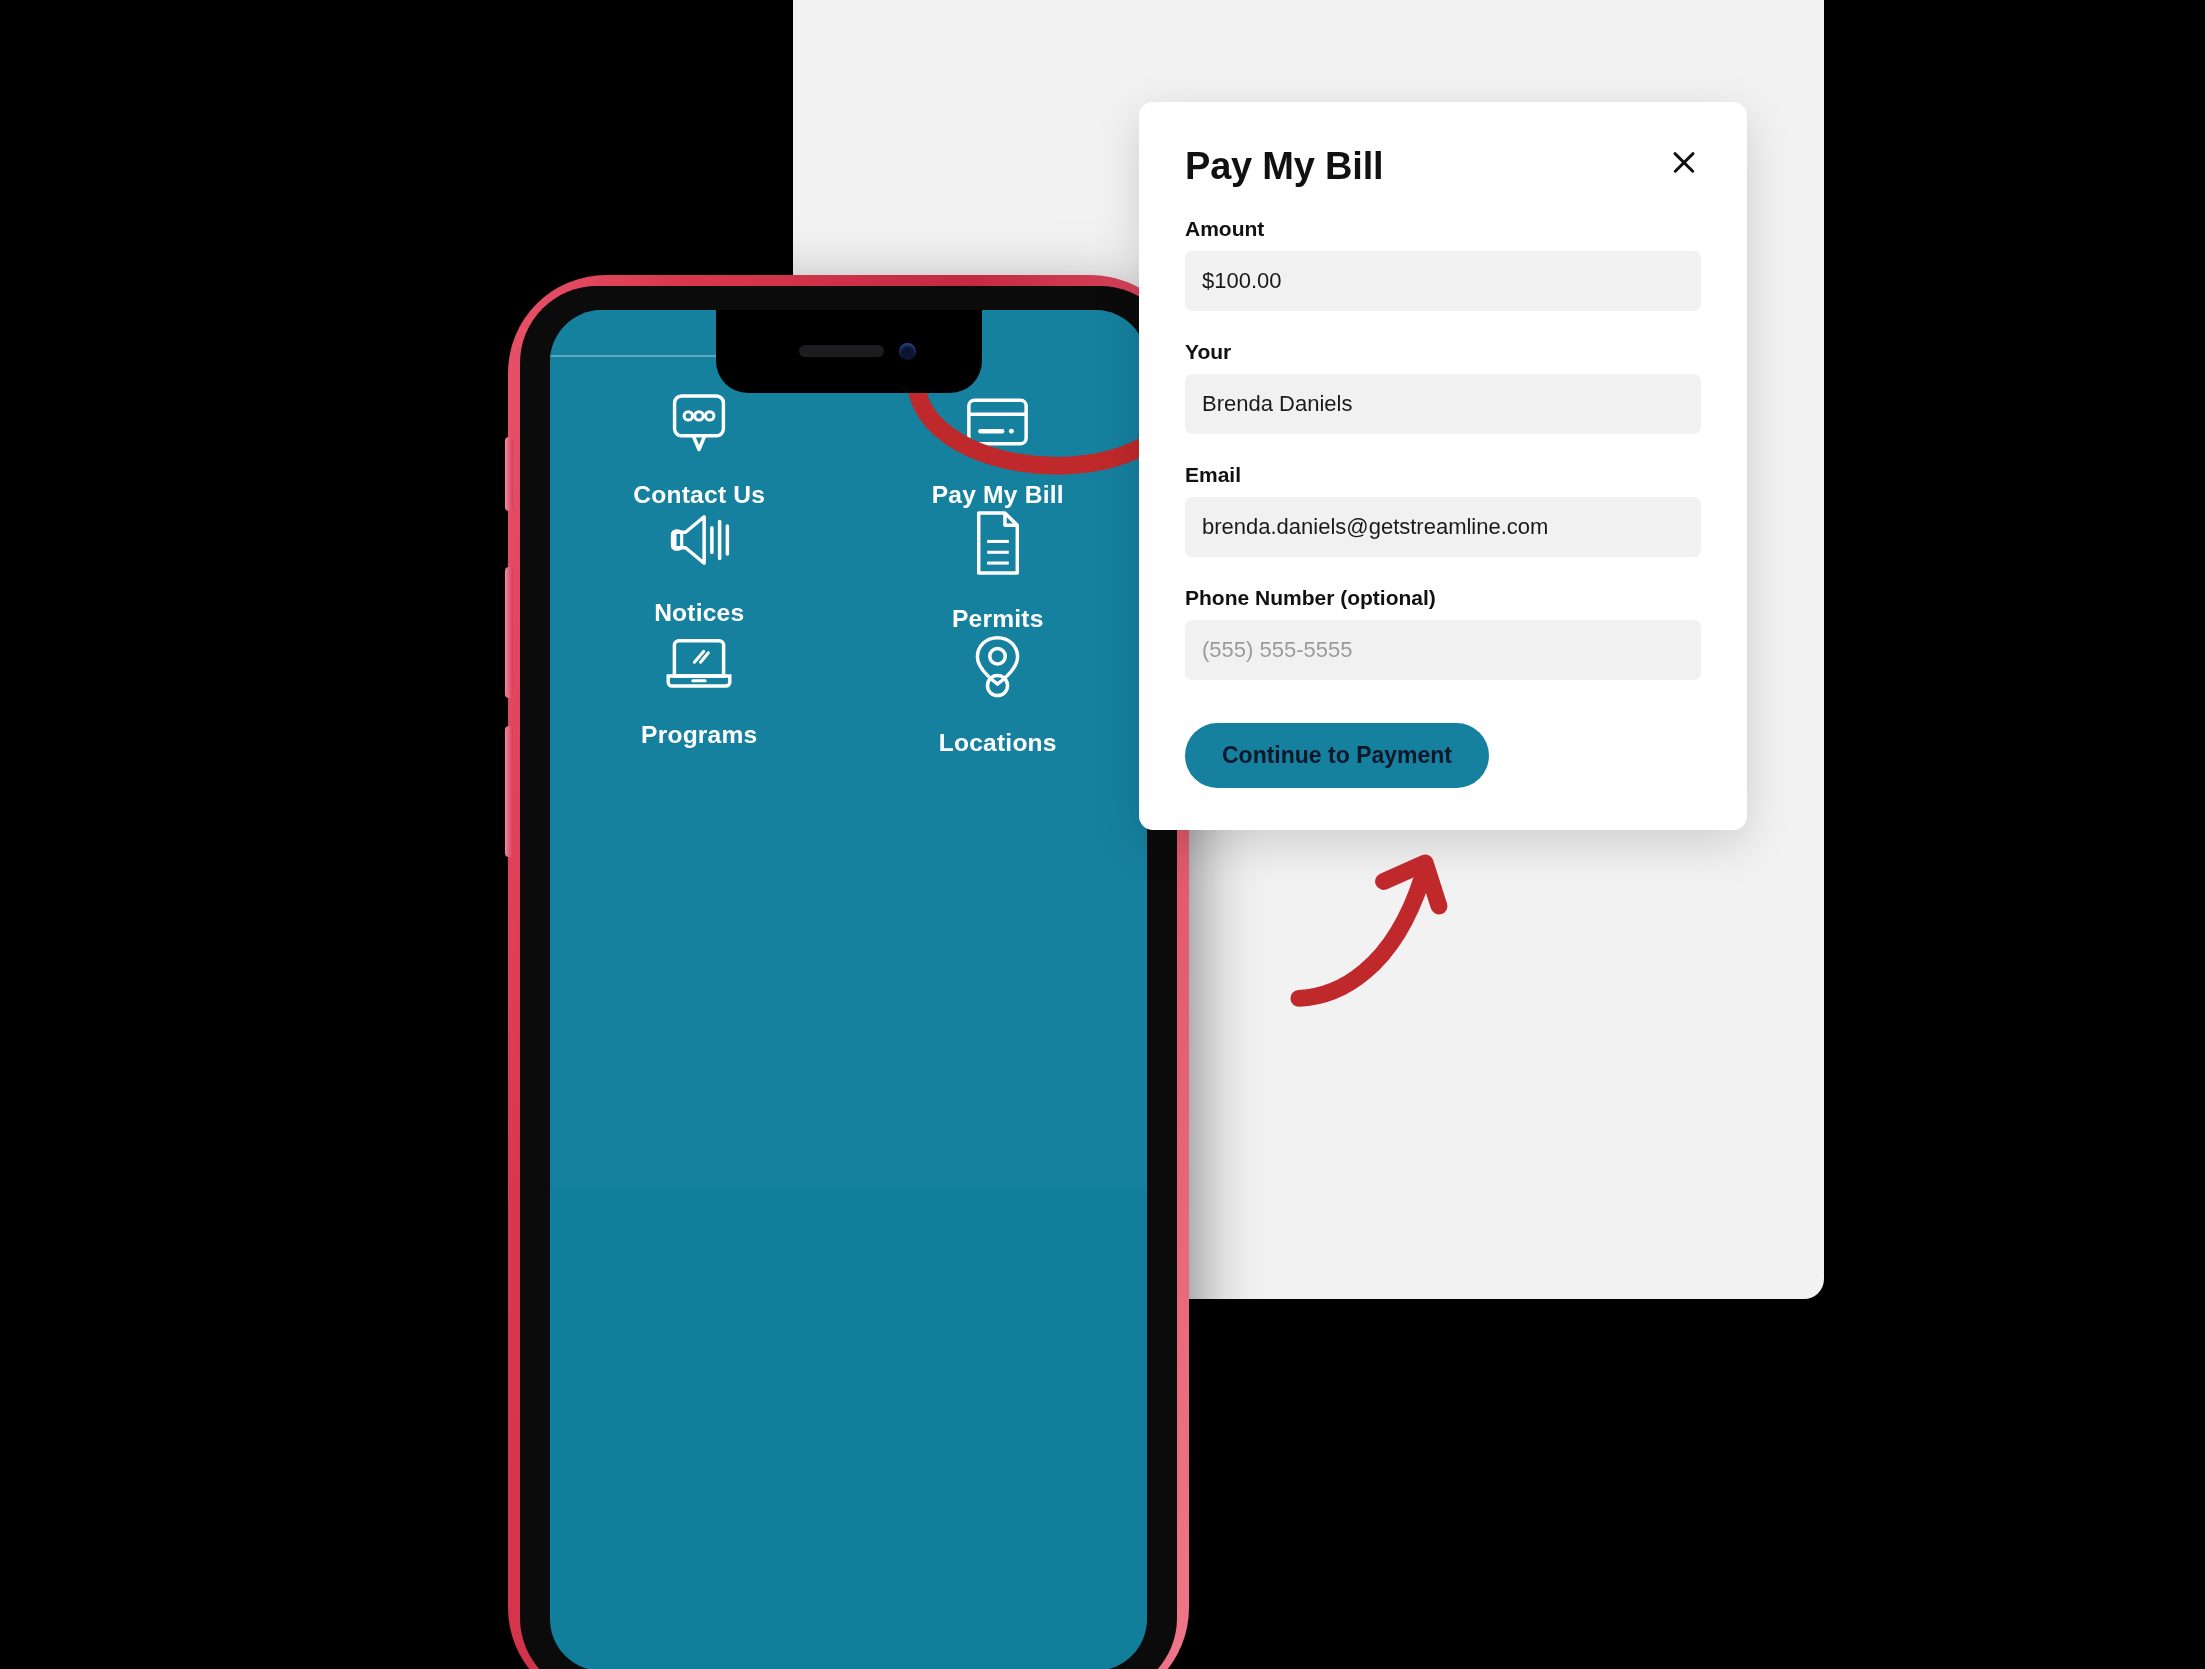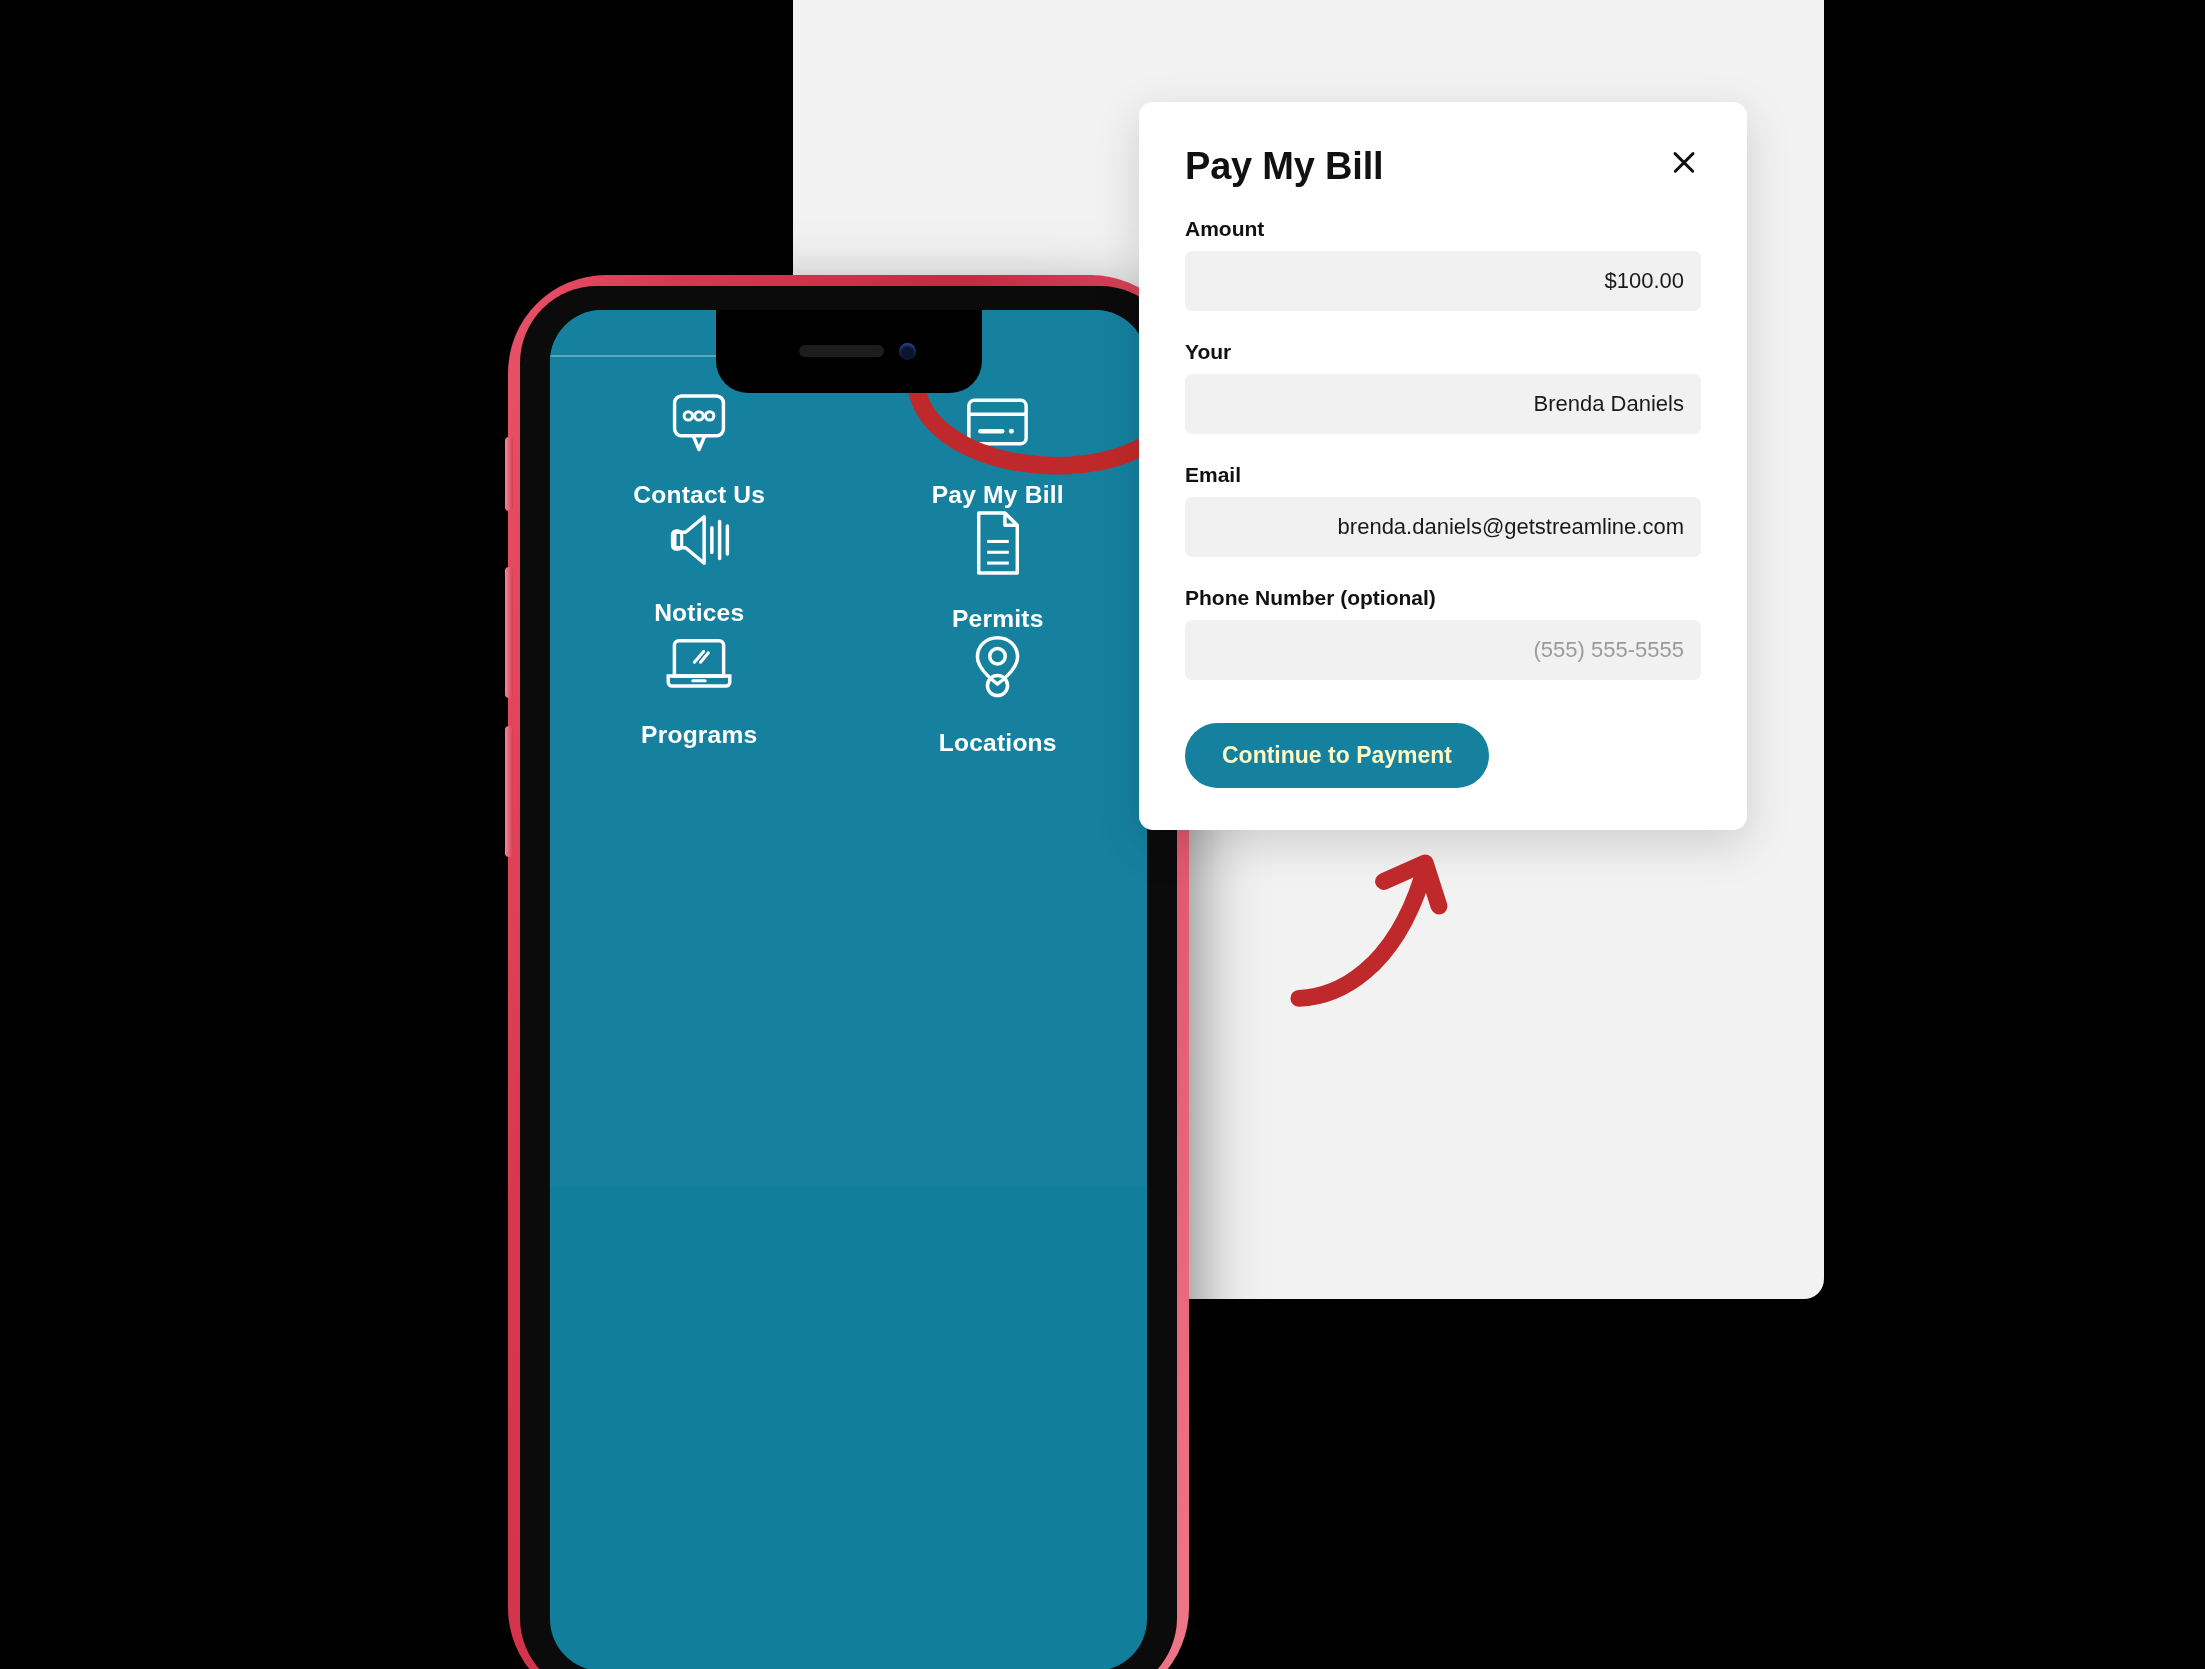--- a/index.html
+++ b/index.html
@@ -132,25 +132,24 @@
   .close-btn::before { transform:rotate(45deg); }
   .close-btn::after  { transform:rotate(-45deg); }
 
   .field { margin-top:29px; }
   .field:first-of-type { margin-top:37px; }
   .field-label { font-size:21px; font-weight:700; color:#111; margin-bottom:10px; }
   .field-input {
     width:100%; background:#F1F1F1; border:none; border-radius:7px;
     height:60px; padding:0 17px; font-size:22px; color:#1a1a1a;
     font-family:"Liberation Sans", sans-serif;
-    text-align:right;
   }
   .field-input::placeholder { color:#9b9b9b; }
   .cta {
-    margin-top:43px; background:#15819F; color:#fef9c3; border:none; border-radius:35px;
+    margin-top:43px; background:#15819F; color:#0f172a; border:none; border-radius:35px;
     font-size:23px; font-weight:700; padding:19px 37px; cursor:pointer;
     font-family:"Liberation Sans", sans-serif;
   }
 </style>
 </head>
 <body>
 
 <div id="stage">
 
   <div class="bg-card"></div>

